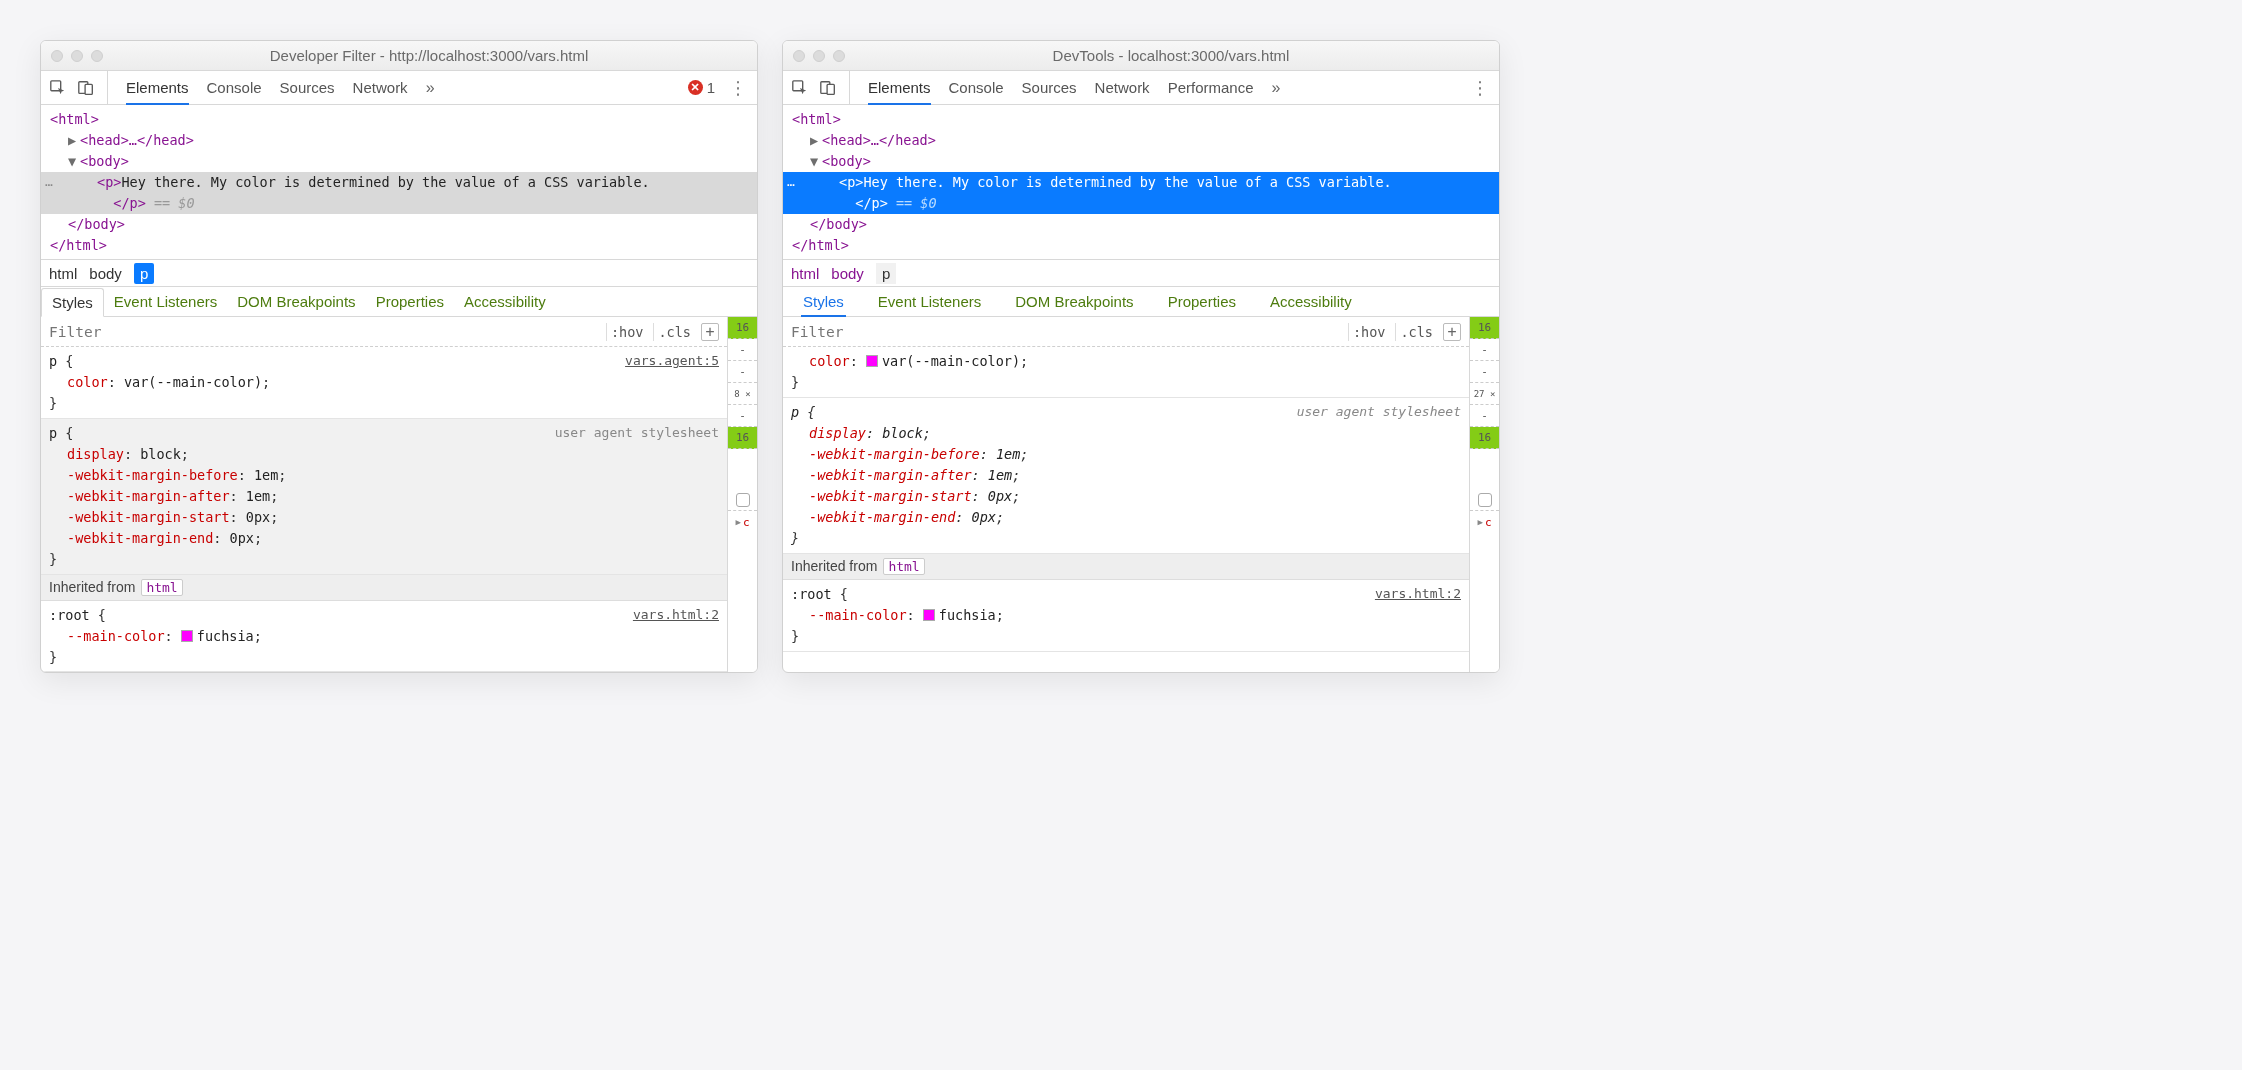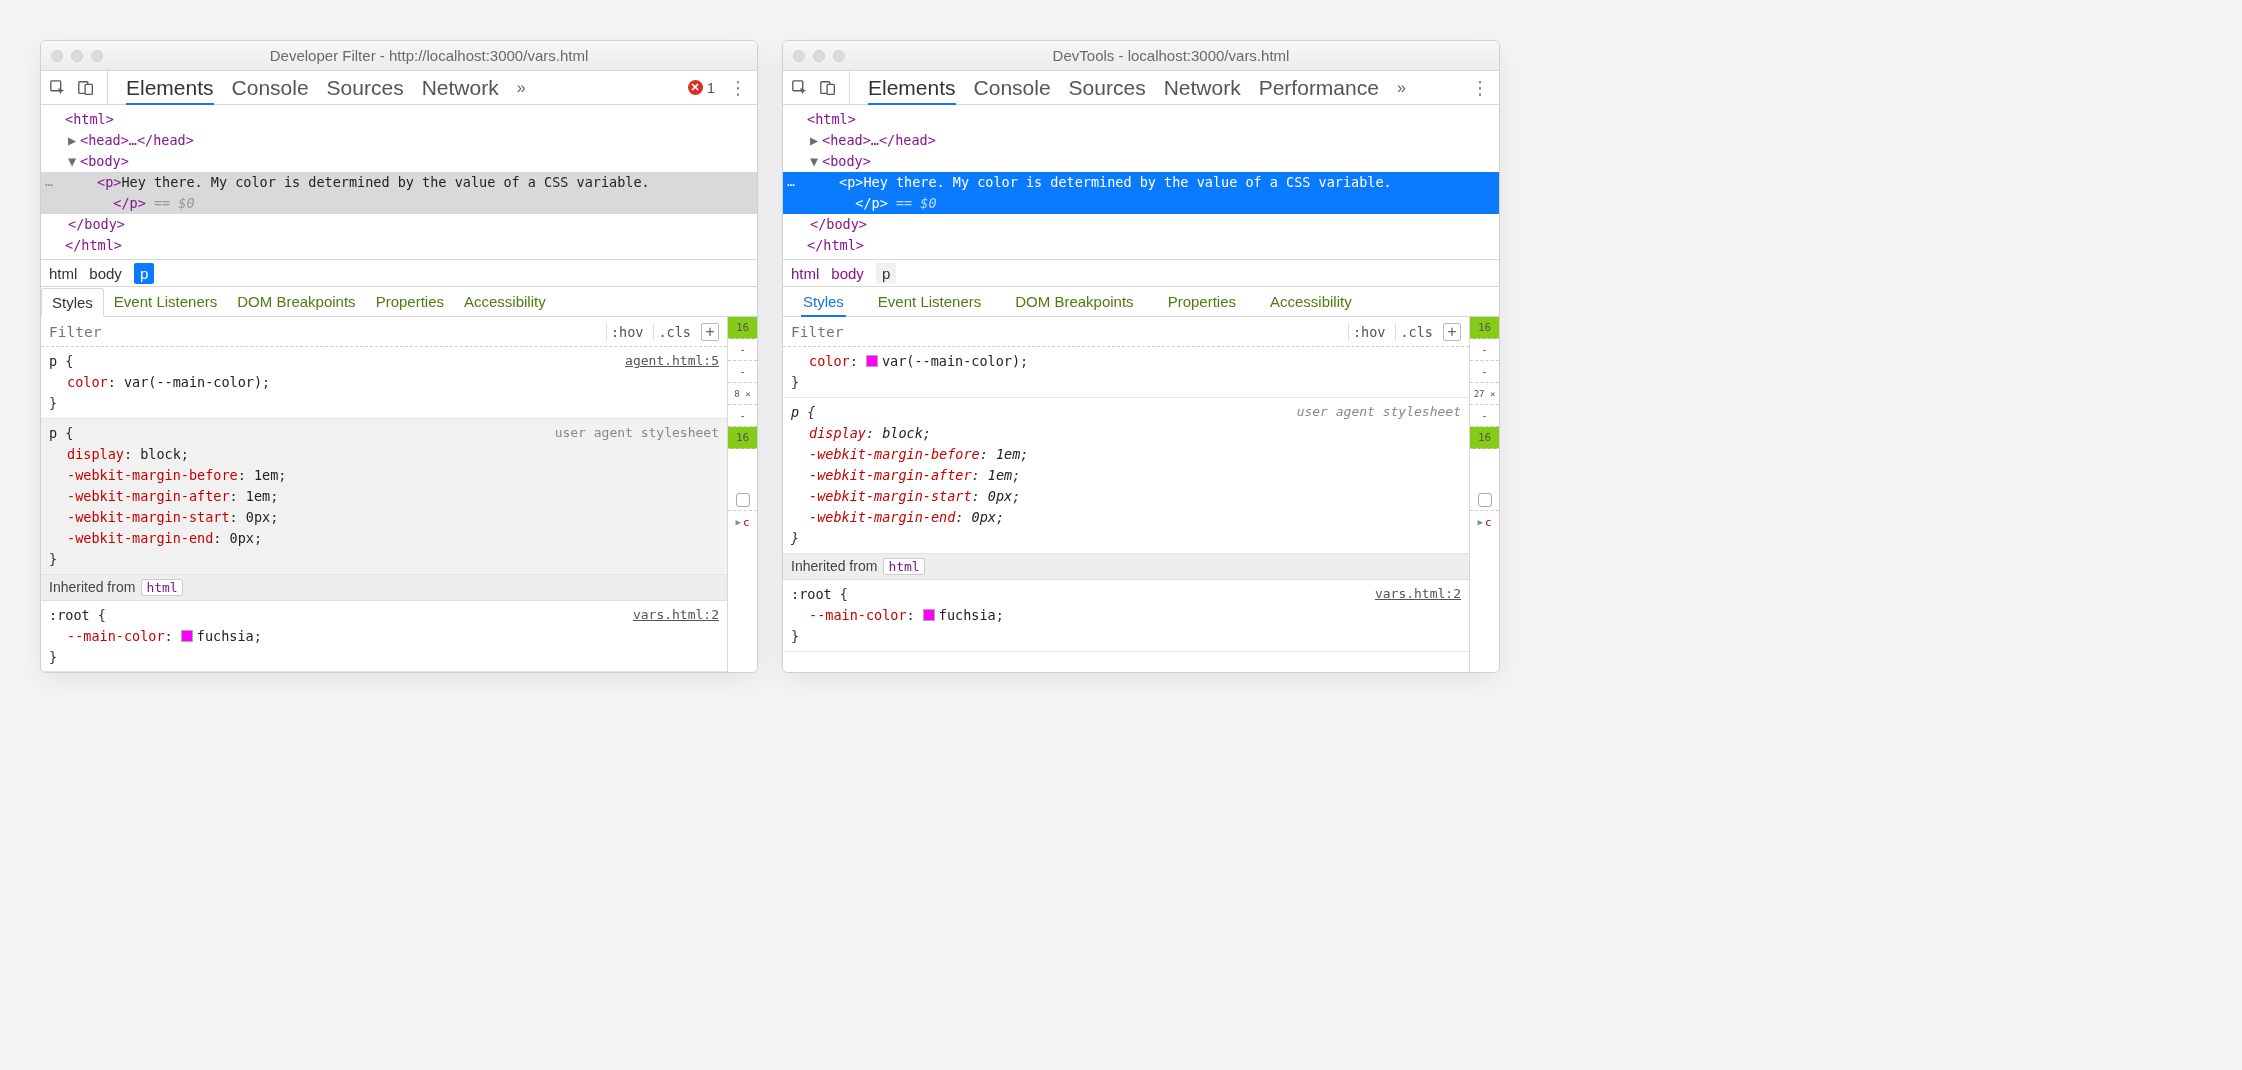--- a/index.html
+++ b/index.html
@@ -42,38 +42,38 @@
     border-bottom: 1px solid #d8d8d8;
     display:flex;
     align-items:center;
     padding: 0 6px;
     gap: 10px;
   }
   .tb-left { display:flex; align-items:center; gap:6px; padding-right:10px; border-right:1px solid #d8d8d8; height:100%; }
   .ticon { width:22px; height:22px; display:flex; align-items:center; justify-content:center; color:#666; }
   .ticon svg { width:18px; height:18px; stroke:#5a5a5a; fill:none; stroke-width:1.5; }
   .tabs { display:flex; gap:18px; height:100%; align-items:center; padding-left:8px; }
-  .tab { color:#555; font-size:21px; cursor:default; height:100%; display:flex; align-items:center; }
+  .tab { color:#555; font-size:15px; cursor:default; height:100%; display:flex; align-items:center; }
   .tab.active { color:#333; position:relative; }
   .tab.active::after { content:""; position:absolute; left:0; right:0; bottom:-1px; height:2px; background:#1a73e8; }
   .tb-right { margin-left:auto; display:flex; align-items:center; gap:10px; }
   .err { display:flex; align-items:center; gap:4px; color:#555; font-size:15px; }
   .err .circ { width:15px; height:15px; border-radius:50%; background:#d93025; color:#fff; display:flex;align-items:center;justify-content:center;font-size:11px;font-weight:bold; }
   .kebab { color:#777; font-size:18px; padding:0 4px; }
   .chev { color:#666; font-size:16px; }
   
   .dom {
     font-family: Menlo, Consolas, monospace;
     font-size: 13.5px;
     padding: 4px 0;
     line-height: 1.55;
     color:#222;
   }
   .dom .row { padding:0 8px; white-space:pre; }
-  .dom .ind1 { padding-left: 24px; }
+  .dom .ind1 { padding-left: 9px; }
   .dom .ind2 { padding-left: 27px; }
   .dom .ind3 { padding-left: 56px; }
   .tagc { color:#881391; } 
   .txtc { color:#222; }
   .arrow { color:#6e6e6e; display:inline-block; width:12px; }
   .selrow.grey { background:#d9d9d9; }
   .selrow.blue { background:#0a7bff; color:#fff; }
   .selrow.blue .tagc, .selrow.blue .eq0 { color:#fff; }
   .gutter-ell { position:absolute; left:0; color:#888; font-size:13px; padding:0 4px; }
   .selrow { position:relative; }
@@ -188,21 +188,21 @@
   <div class="styles-wrap">
     <div class="styles">
       <div class="filterbar">
         <input placeholder="Filter" style="">
         <span class="fb-btn">:hov</span>
         <span class="fb-btn">.cls</span>
         <span class="fb-plus">+</span>
       </div>
 
       <div class="rule">
-        <span class="src">agent.html:5</span>
+        <span class="src">vars.agent:5</span>
         <div><span class="sel">p</span> {</div>
         <div class="prop"><span class="pname">color</span>: <span class="pval">var(--main-color)</span>;</div>
         <div>}</div>
       </div>
 
       <div class="rule grey">
         <span class="src nolink">user agent stylesheet</span>
         <div><span class="sel">p</span> {</div>
         <div class="prop"><span class="pname">display</span>: <span class="pval">block</span>;</div>
         <div class="prop"><span class="pname">-webkit-margin-before</span>: <span class="pval">1em</span>;</div>

